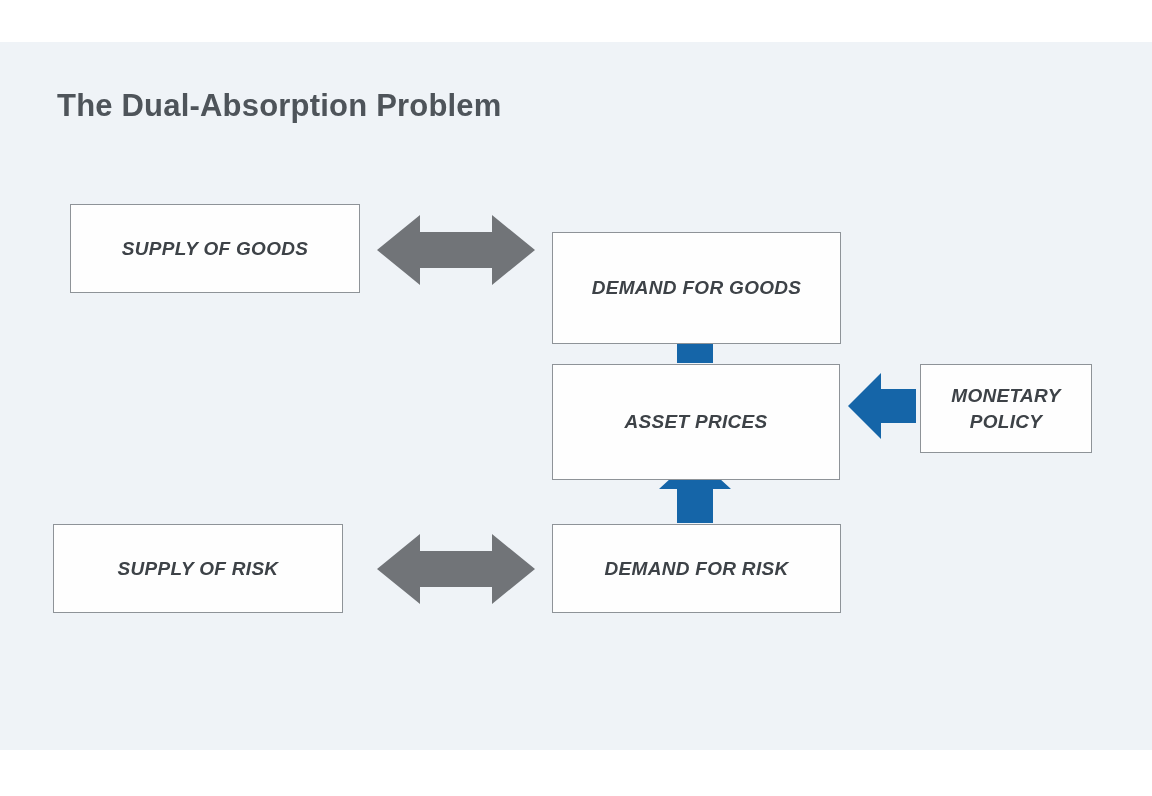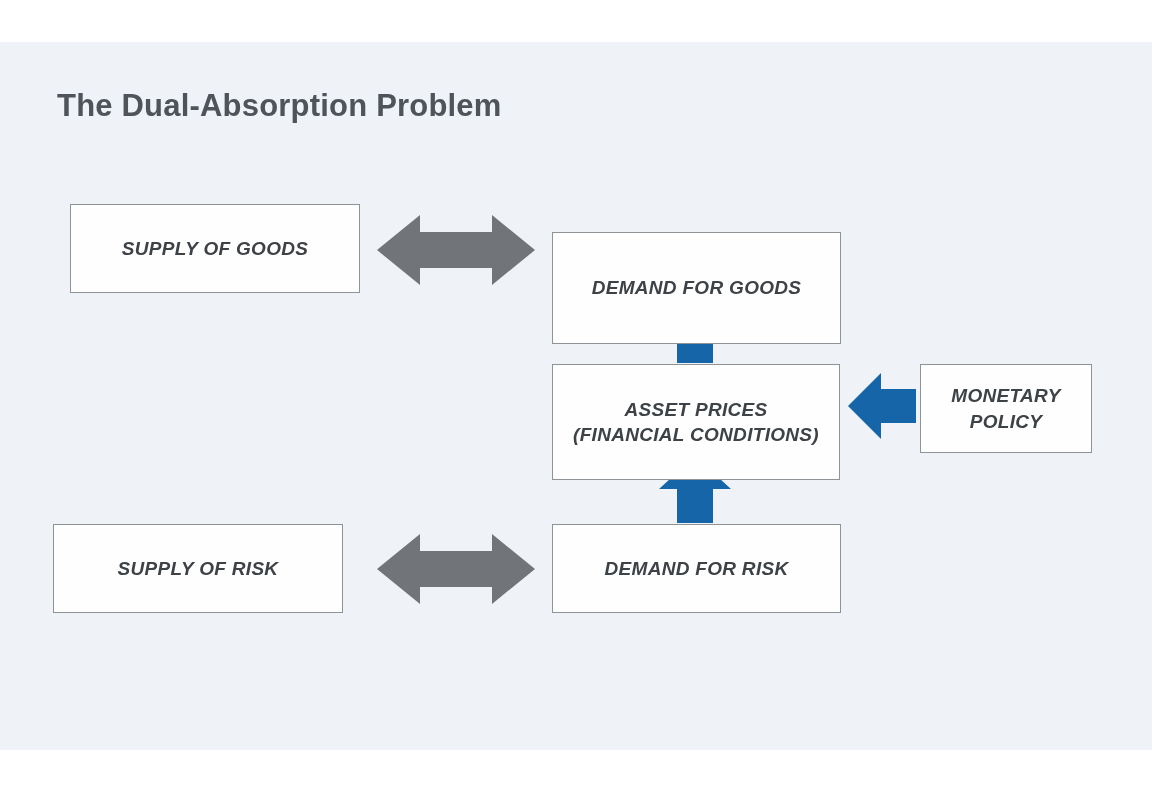--- a/index.html
+++ b/index.html
@@ -83,21 +83,20 @@
 <div class="node" id="box-supply-goods">
   <span>SUPPLY OF GOODS</span>
 </div>
 
 <div class="node" id="box-demand-goods">
   <span>DEMAND FOR GOODS</span>
 </div>
 
 <div class="node" id="box-asset-prices">
   <span>ASSET PRICES</span>
-  <span>(FINANCIAL CONDITIONS)</span>
 </div>
 
 <div class="node" id="box-monetary-policy">
   <span>MONETARY</span>
   <span>POLICY</span>
 </div>
 
 <div class="node" id="box-supply-risk">
   <span>SUPPLY OF RISK</span>
 </div>

